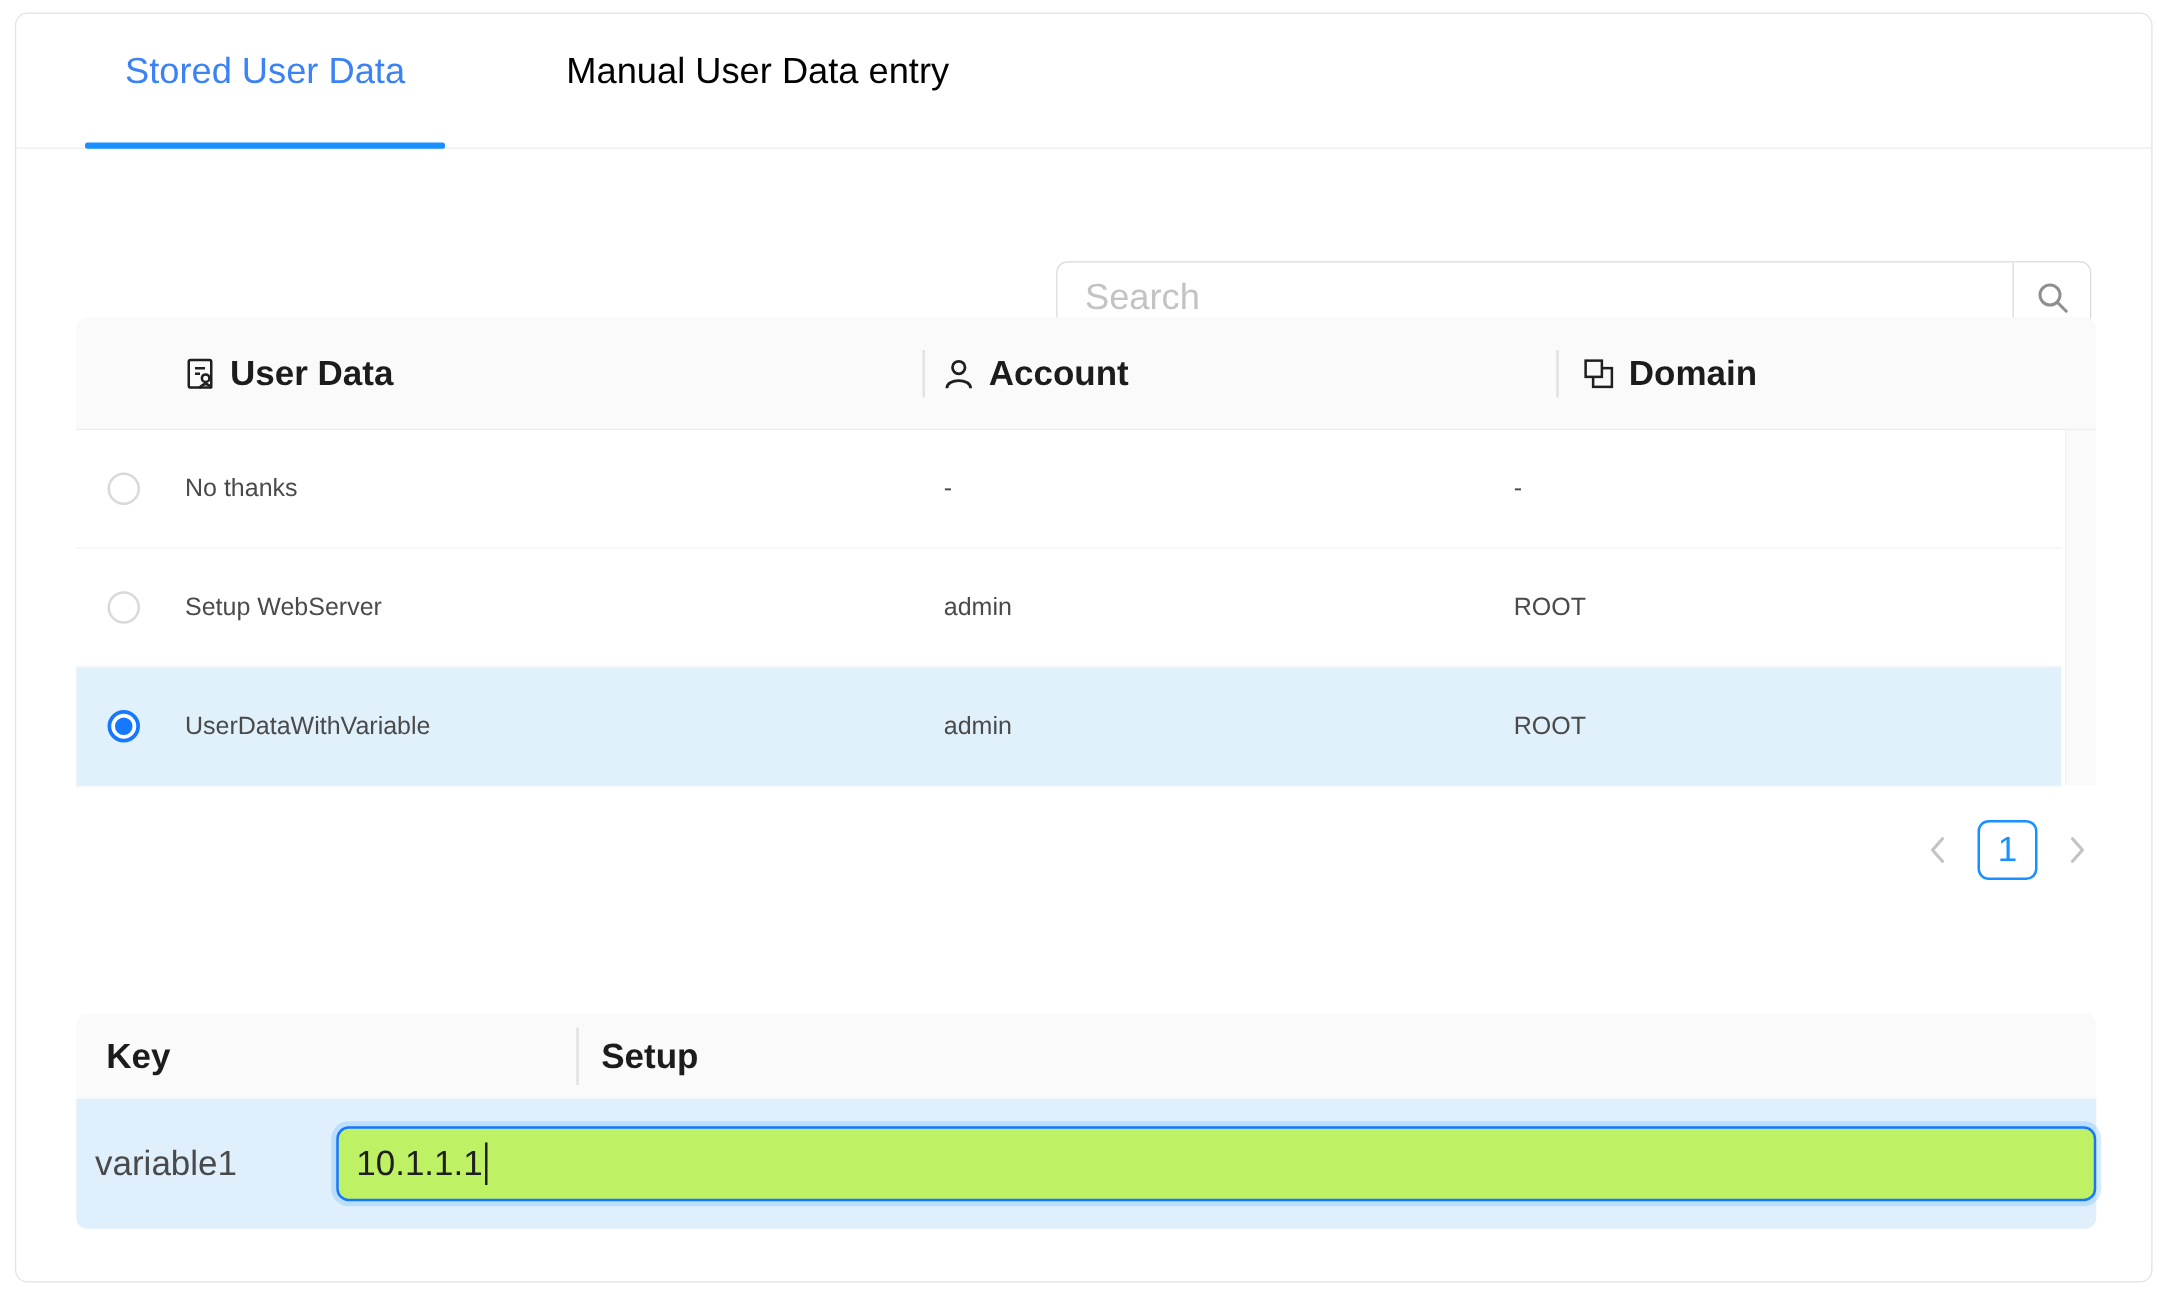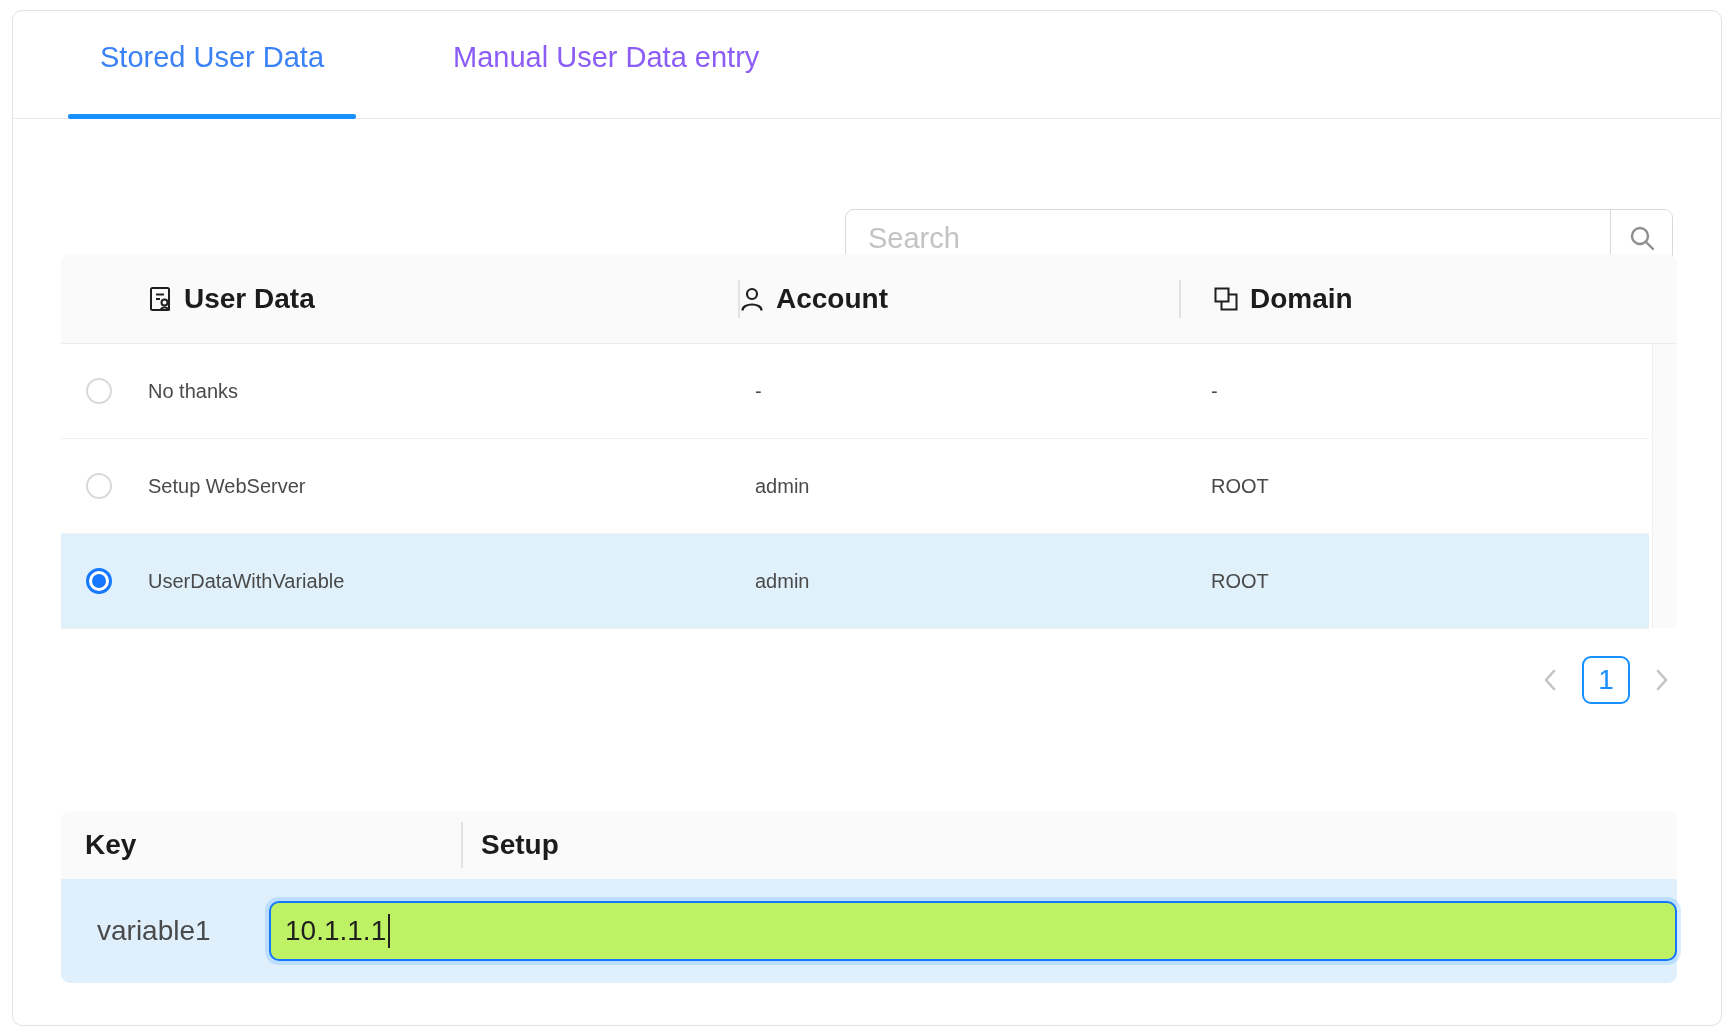--- a/index.html
+++ b/index.html
@@ -6,21 +6,21 @@
   html,body { width:1734px; height:1036px; background:#fff; overflow:hidden;
               font-family:"Liberation Sans", sans-serif; }
 
   .card { position:absolute; left:12px; top:10px; width:1710px; height:1016px;
           background:#fff; border:1px solid #e2e2e2; border-radius:10px; overflow:hidden; }
 
   
   .tabbar { height:108px; border-bottom:1px solid #ebebeb; display:flex;
             padding-left:55px; gap:65px; }
   .tab { display:flex; align-items:center; padding:0 32px 14px 32px; position:relative;
-         font-size:29px; color:#8b5cf6; cursor:pointer; }
+         font-size:29px; color:#000000; cursor:pointer; }
   .tab.active { color:#3b82f6; font-weight:500; }
   .tab.active::after { content:""; position:absolute; left:0; right:0; bottom:-1px;
                        height:5px; background:#1890ff; border-radius:2px; }
 
   .content { padding:0 48px; }
 
   
   .search-row { margin-top:46px; height:58px; display:flex; justify-content:flex-end; }
   .search-group { width:828px; height:58px; border:1px solid #d9d9d9; border-radius:9px;
                   display:flex; overflow:hidden; background:#fff;margin-top:44px; }
@@ -30,22 +30,22 @@
   .search-btn { width:62px; border:none; border-left:1px solid #d9d9d9; background:#fff;
                 display:flex; align-items:center; justify-content:center; cursor:pointer; }
 
   
   .table1 { margin-top:31px; position:relative; width:1616px; }
   .t1-header { height:90px; background:#fafafa; border-radius:9px 9px 0 0;
                display:flex; align-items:center; border-bottom:1px solid #ededed; }
   .th { display:flex; align-items:center; gap:10px; font-size:28px; font-weight:600;
         color:#1c1c1c; height:100%; position:relative; }
   .th-user { width:677px; padding-left:85px; }
-  .th-account { width:441px; }
-  .th-domain { flex:1; padding-left:33px; }
+  .th-account { width:491px; padding-left:15px; }
+  .th-domain { flex:1; padding-left:20px;margin-left:16px; }
   .th-gutter { width:28px; height:100%; }
   .th-account::before, .th-domain::before { content:""; position:absolute; left:0; top:26px;
         width:2px; height:38px; background:#e2e2e2; }
 
   .t1-body { position:relative; }
   .rows { margin-right:28px; }
   .trow { height:95px; display:flex; align-items:center; border-bottom:1px solid #f0f0f0;
           font-size:20px; color:#4a4a4a; cursor:pointer; background:#fff; }
   .trow.selected { background:#e0f1fc; }
   .cell1 { width:677px; display:flex; align-items:center; padding-left:25px; }
@@ -75,21 +75,21 @@
   .kv-table { margin-top:107px; width:1616px; }
   .kv-header { height:68px; background:#fafafa; border-radius:9px 9px 0 0; display:flex;
                align-items:center; font-size:28px; font-weight:600; color:#1c1c1c; }
   .kv-th-key { width:400px; padding-left:24px; }
   .kv-th-value { flex:1; padding-left:20px; position:relative; height:100%;
                  display:flex; align-items:center; }
   .kv-th-value::before { content:""; position:absolute; left:0; top:11px; width:2px;
                  height:46px; background:#e2e2e2; }
   .kv-row { height:104px; background:#dfeffc; border-radius:0 0 9px 9px; display:flex;
             align-items:center; font-size:28px; color:#4a4a4a; }
-  .kv-key { width:400px; padding-left:36px; }
+  .kv-key { width:400px; padding-left:15px; }
   .kv-value { flex:1; display:flex; align-items:center; }
   .value-input { width:1408px; height:60px; background:#bef264; border:2.5px solid #1677ff;
                  border-radius:10px; box-shadow:0 0 0 4px rgba(24,144,255,0.18);
                  display:flex; align-items:center; padding-left:14px; font-size:28px;
                  color:#1f1f1f; cursor:text; }
   .caret { width:2px; height:34px; background:#1f1f1f; margin-left:2px;
            animation:blink 1s steps(1) infinite; }
   @keyframes blink { 0%,49% {opacity:1;} 50%,100% {opacity:0;} }
 
   svg { display:block; }

